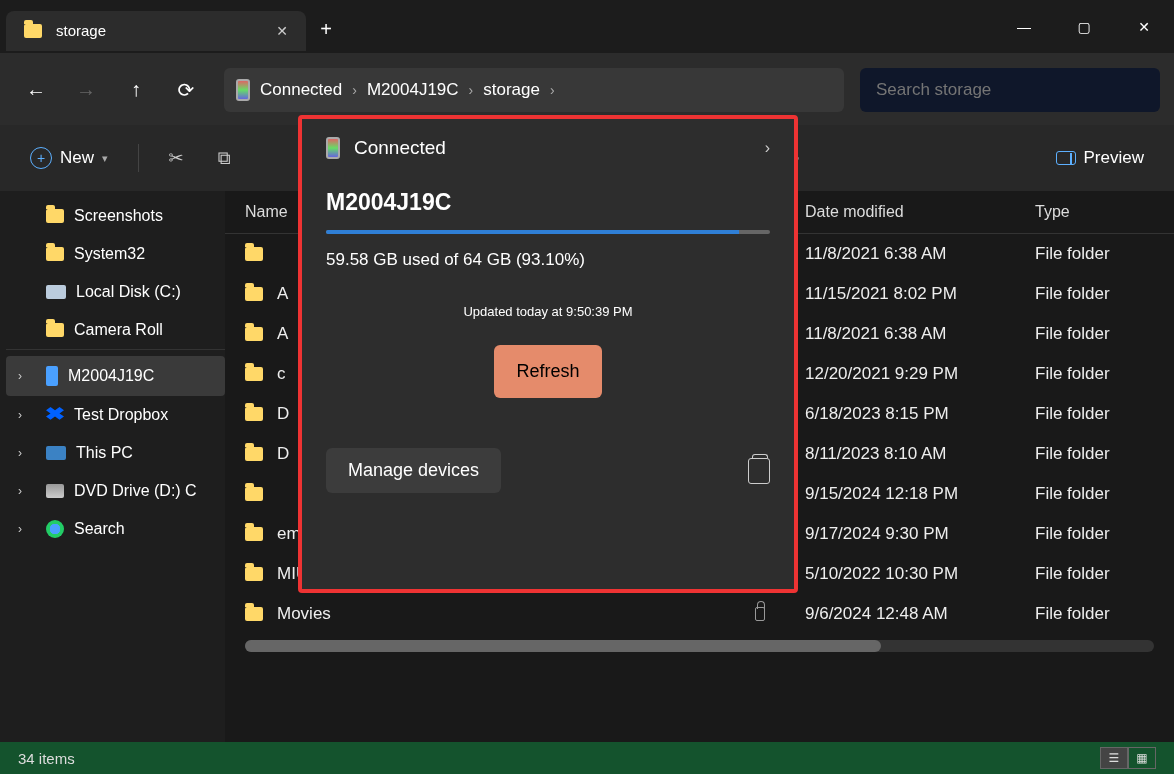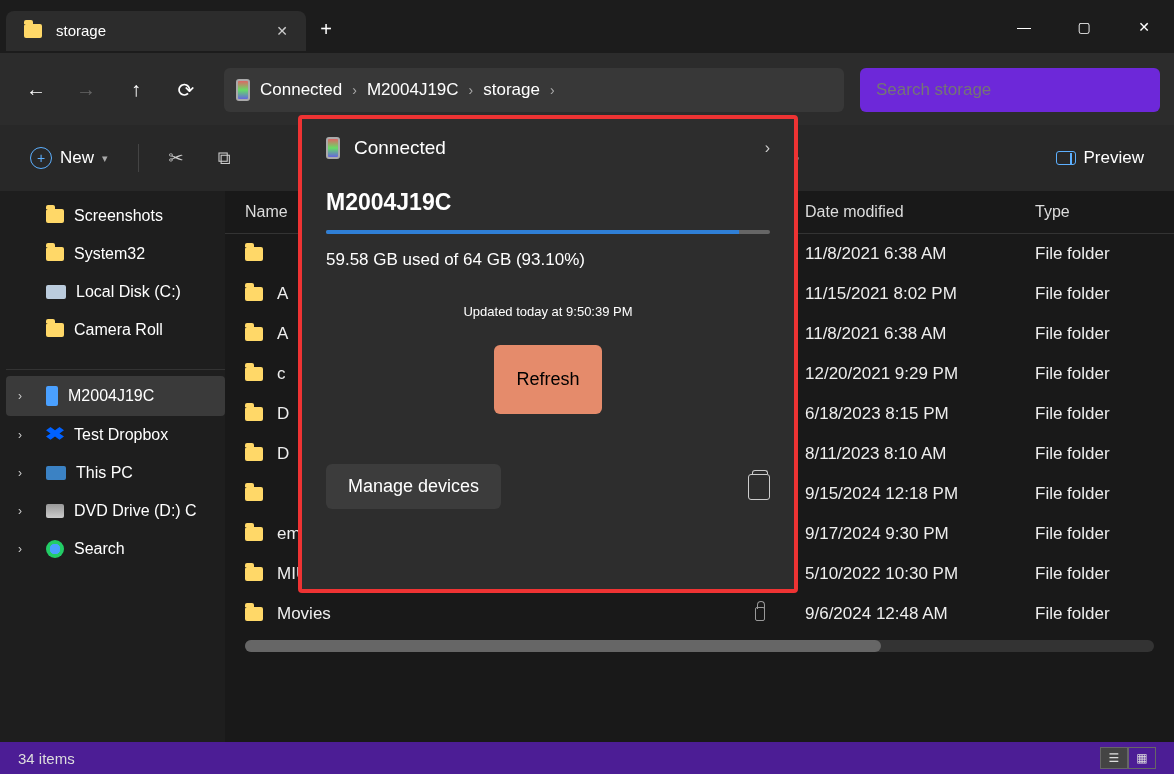--- a/index.html
+++ b/index.html
@@ -17,36 +17,36 @@
   .win-btn { width:60px; height:40px; display:flex; align-items:center; justify-content:center; font-size:14px; color:#fff; cursor:pointer; }
 
   
   .navbar { height:72px; background:#2c2c2c; display:flex; align-items:center; padding:0 14px; gap:6px; border-top:1px solid #2c2c2c; }
   .nav-btn { width:44px; height:44px; display:flex; align-items:center; justify-content:center; color:#fff; font-size:20px; cursor:pointer; border-radius:4px; }
   .nav-btn.disabled { color:#666; }
   .breadcrumb { flex:1; display:flex; align-items:center; background:#383838; height:44px; border-radius:6px; margin:0 10px; padding:0 12px; gap:10px; font-size:17px; }
   .crumb { cursor:pointer; }
   .crumb-sep { color:#aaa; font-size:14px; }
   .phone-ic { width:14px; height:22px; border:2px solid #aaa; border-radius:3px; background:linear-gradient(#d66,#6d6,#66d); }
-  .search { width:300px; height:44px; background:#6d28d9; border:none; border-radius:6px; padding:0 16px; color:#bbb; font-size:17px; outline:none; }
+  .search { width:300px; height:44px; background:#0f172a; border:none; border-radius:6px; padding:0 16px; color:#bbb; font-size:17px; outline:none; }
 
   
   .toolbar { height:66px; background:#282828; display:flex; align-items:center; padding:0 20px; gap:14px; }
   .tb-btn { display:flex; align-items:center; gap:8px; padding:8px 10px; font-size:17px; cursor:pointer; color:#fff; }
   .plus-circle { width:22px; height:22px; border:1.5px solid #5db0ff; border-radius:50%; display:flex; align-items:center; justify-content:center; color:#5db0ff; font-size:14px; }
   .chev { font-size:11px; color:#aaa; }
   .tb-sep { width:1px; height:28px; background:#444; margin:0 6px; }
   .tb-icon { font-size:18px; color:#ccc; cursor:pointer; padding:6px 10px; }
   .preview-ic { width:20px; height:14px; border:1.5px solid #5db0ff; border-radius:3px; position:relative; }
   .preview-ic::after { content:""; position:absolute; right:3px; top:1px; width:1.5px; height:12px; background:#5db0ff; }
 
   
   .main { display:flex; height:calc(774px - 53px - 72px - 66px - 32px); }
   .sidebar { width:225px; background:#1e1e1e; overflow-y:auto; padding:6px 0 6px 6px; }
-  .side-group { border-bottom:1px solid #333; padding-bottom:20px; margin-bottom:6px; }
+  .side-group { border-bottom:1px solid #333; padding-bottom:0; margin-bottom:6px; }
   .side-item { display:flex; align-items:center; gap:10px; padding:10px 10px 10px 40px; font-size:16px; cursor:pointer; border-radius:4px; position:relative; }
   .side-item.active { background:#3a3a3a; }
   .side-item .exp { position:absolute; left:12px; font-size:12px; color:#ccc; }
   .ic { width:18px; height:14px; background:#ffd868; border-radius:2px; position:relative; flex-shrink:0; }
   .ic::before { content:""; position:absolute; top:-4px; left:0; width:9px; height:4px; background:#ffd868; border-radius:2px 2px 0 0; }
   .ic-drive { width:20px; height:14px; background:#bcd; border-radius:2px; }
   .ic-phone { width:12px; height:20px; background:#4aa0ff; border-radius:2px; }
   .ic-dropbox { width:18px; height:16px; background:#0061ff; clip-path:polygon(25% 0,50% 20%,75% 0,100% 20%,75% 40%,100% 60%,75% 80%,50% 60%,25% 80%,0 60%,25% 40%,0 20%); }
   .ic-pc { width:20px; height:14px; background:#3b82c4; border-radius:2px; }
   .ic-dvd { width:18px; height:14px; background:linear-gradient(#999,#ccc); border-radius:2px; }
@@ -58,35 +58,35 @@
   .col-date { width:230px; }
   .col-type { flex:1; }
   .row { display:flex; align-items:center; padding:10px 20px; font-size:17px; color:#eee; }
   .row .col-name { display:flex; align-items:center; gap:14px; }
   .lock-ic { width:10px; height:14px; border:1.5px solid #999; border-radius:2px; position:relative; margin-left:auto; margin-right:40px; }
   .lock-ic::before { content:""; position:absolute; top:-7px; left:1px; width:6px; height:7px; border:1.5px solid #999; border-bottom:none; border-radius:4px 4px 0 0; }
   .hscroll { height:12px; background:#333; margin:6px 20px; border-radius:6px; }
   .hscroll-thumb { height:100%; width:70%; background:#666; border-radius:6px; }
 
   
-  .status { height:32px; background:#4c1d95; display:flex; align-items:center; padding:0 18px; font-size:15px; color:#ddd; }
+  .status { height:32px; background:#14532d; display:flex; align-items:center; padding:0 18px; font-size:15px; color:#ddd; }
   .view-toggle { margin-left:auto; display:flex; gap:0; }
   .vt { width:28px; height:22px; border:1px solid #666; display:flex; align-items:center; justify-content:center; font-size:12px; cursor:pointer; }
   .vt.active { background:#444; }
 
   
   .popup { position:absolute; top:115px; left:298px; width:500px; height:478px; border:4px solid #e33; background:#2d2d2d; border-radius:4px; padding:18px 24px; }
   .popup-head { display:flex; align-items:center; gap:14px; font-size:19px; margin-bottom:30px; }
   .popup-head .arrow { margin-left:auto; font-size:16px; color:#ccc; cursor:pointer; }
   .dev-name { font-size:23px; font-weight:600; margin-bottom:14px; }
   .bar { height:4px; background:#666; border-radius:2px; overflow:hidden; margin-bottom:16px; }
   .bar-fill { height:100%; background:#2f7fd6; }
   .usage { font-size:17px; margin-bottom:34px; }
   .updated { text-align:center; font-size:13px; margin-bottom:26px; }
-  .refresh { display:block; margin:0 auto 50px; background:#e58b6b; color:#000; border:none; padding:24px 22px; font-size:18px; border-radius:6px; cursor:pointer; }
+  .refresh { display:block; margin:0 auto 50px; background:#e58b6b; color:#000; border:none; padding:16px 22px; font-size:18px; border-radius:6px; cursor:pointer; }
   .popup-foot { display:flex; align-items:center; gap:8px; }
   .manage { background:#3c3c3c; border:none; color:#fff; padding:12px 22px; font-size:18px; border-radius:6px; cursor:pointer; }
   .trash { margin-left:auto; width:22px; height:26px; border:1.5px solid #ccc; border-radius:3px; cursor:pointer; position:relative; }
   .trash::before { content:""; position:absolute; top:-5px; left:3px; width:14px; height:3px; border:1.5px solid #ccc; border-bottom:none; border-radius:3px 3px 0 0; }
 </style>
 </head>
 <body>
 
 <div class="titlebar">
   <div class="tab">

